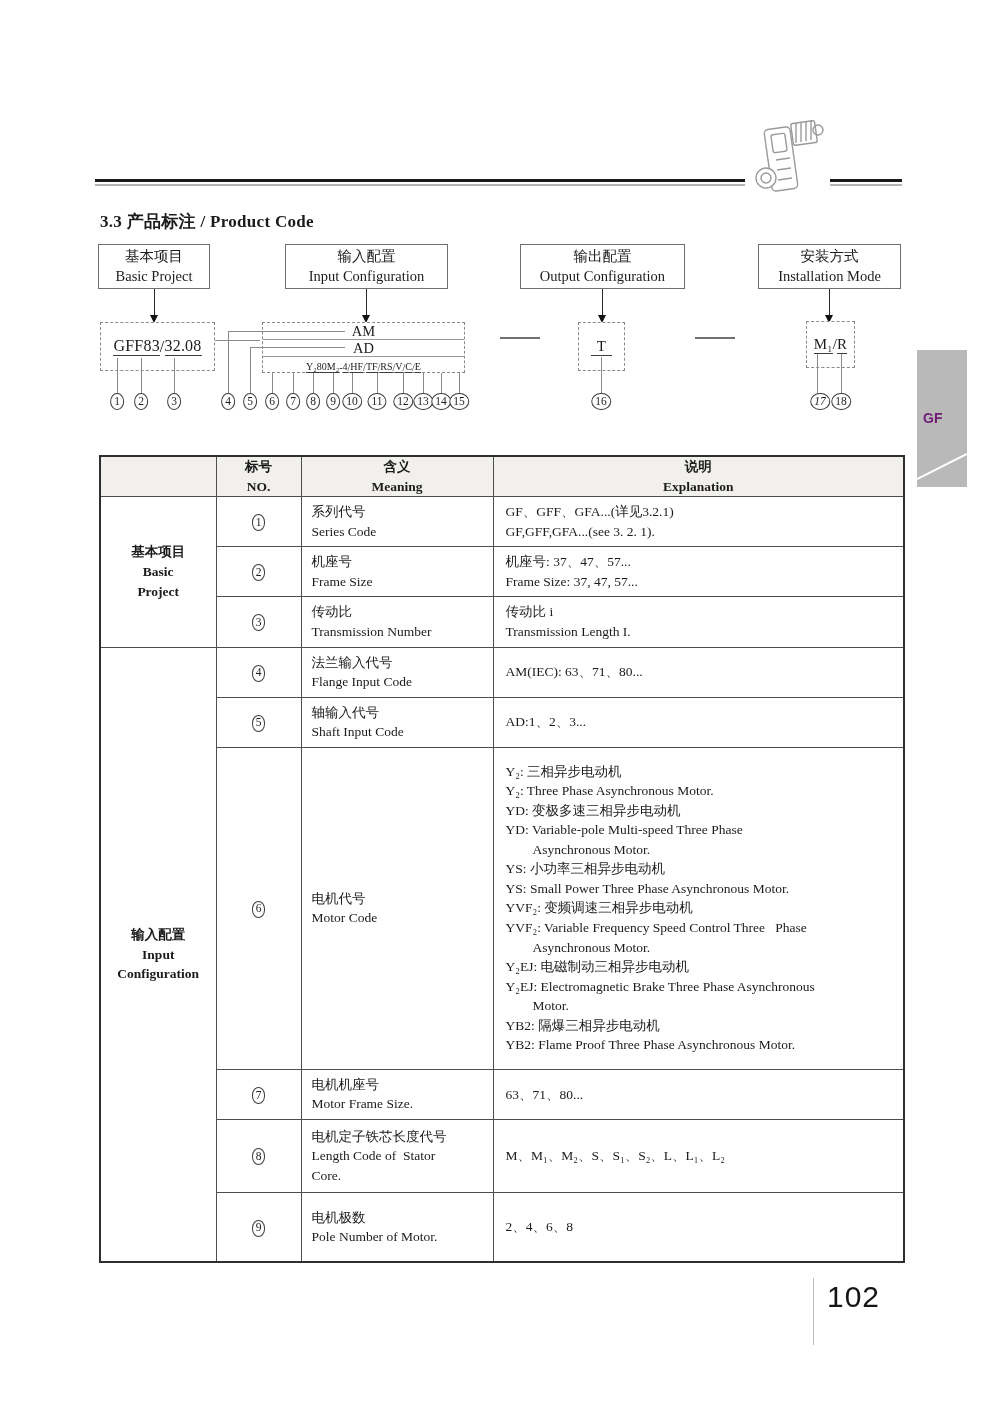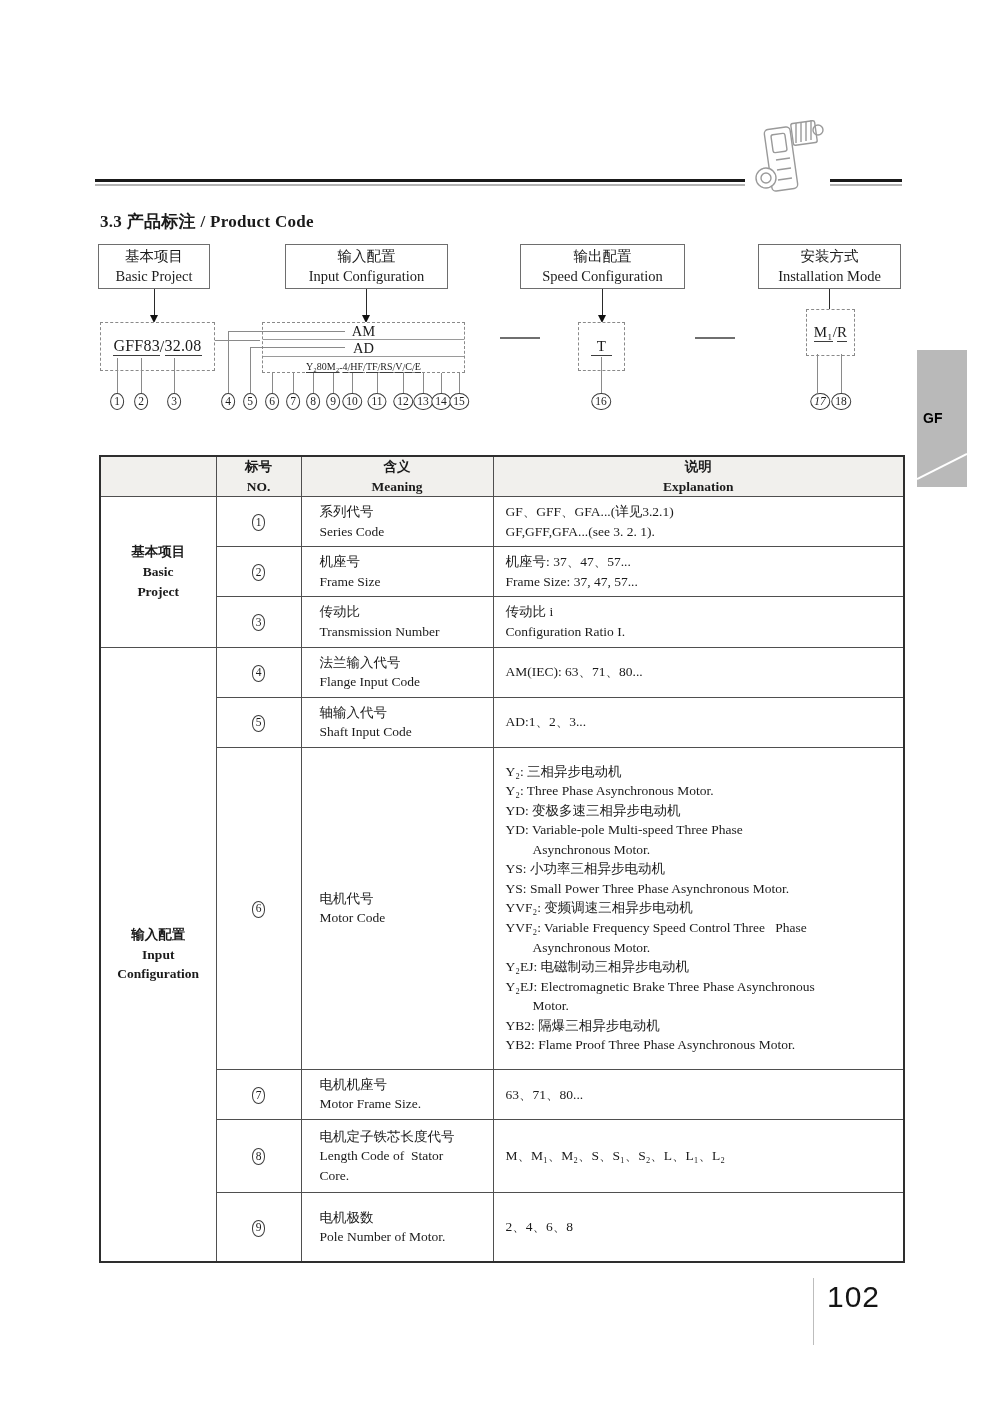--- a/index.html
+++ b/index.html
@@ -43,34 +43,34 @@
 
   
   .circ { display:inline-flex; align-items:center; justify-content:center;
           min-width:12px; height:17px; padding:0 3px; border:1px solid #3a3a3a;
           border-radius:50%; font-size:11.5px; line-height:1;
           font-family:"Liberation Serif","DejaVu Serif",serif; background:#fff; }
   .dcirc { transform:translateX(-50%); top:393px; }
 
   
   .gftab { background:#b9b9b9; }
-  .gftab span { position:absolute; left:6px; top:60px; color:#000000; font-weight:bold;
+  .gftab span { position:absolute; left:6px; top:60px; color:#701a75; font-weight:bold;
                 font-size:14px; font-family:"Liberation Sans","DejaVu Sans",sans-serif; }
 
   
   table.spec { border-collapse:collapse; table-layout:fixed; width:804px;
                border:2px solid #2e2e2e; }
   table.spec td { border:1px solid #4f4f4f; vertical-align:middle;
                   font-size:13.5px; line-height:1.45; }
   td.hdr { background:#f1f0ed; text-align:center; font-weight:bold;
            white-space:pre-wrap; font-size:14px; line-height:1.5; }
   td.group { text-align:center; font-weight:bold; white-space:pre-wrap;
              font-size:14.5px; line-height:1.5; }
   td.no { text-align:center; }
-  td.meaning { padding:5px 18px; white-space:pre-wrap; }
+  td.meaning { padding:5px 10px; white-space:pre-wrap; }
   td.expl { padding:5px 12px; white-space:pre-wrap; }
   td.expl-big { padding:7px 12px; white-space:pre-wrap; vertical-align:top;
                 line-height:1.42; }
 
   
   .pageno { font-family:"Liberation Sans","DejaVu Sans",sans-serif;
             font-size:30px; color:#141414; letter-spacing:1px; }
   .pageline { width:1px; background:#bdbdbd; }
 </style>
 </head>
@@ -104,21 +104,21 @@
 <div class="abs flowbox" style="left:98px;  top:244px; width:112px; height:45px;">
   <span>基本项目</span>
   <span class="en">Basic Project</span>
 </div>
 <div class="abs flowbox" style="left:285px; top:244px; width:163px; height:45px;">
   <span>输入配置</span>
   <span class="en">Input Configuration</span>
 </div>
 <div class="abs flowbox" style="left:520px; top:244px; width:165px; height:45px;">
   <span>输出配置</span>
-  <span class="en">Speed Configuration</span>
+  <span class="en">Output Configuration</span>
 </div>
 <div class="abs flowbox" style="left:758px; top:244px; width:143px; height:45px;">
   <span>安装方式</span>
   <span class="en">Installation Mode</span>
 </div>
 
 <div class="abs arrow-line" style="left:154px; top:289px; height:27px;"></div>
 <div class="abs arrow-head" style="left:150px; top:315px;"></div>
 <div class="abs arrow-line" style="left:366px; top:289px; height:27px;"></div>
 <div class="abs arrow-head" style="left:362px; top:315px;"></div>
@@ -163,21 +163,21 @@
       <span class="u">E</span>
   </div>
 </div>
 
 <div class="abs dashbox" style="left:578px; top:322px; width:47px; height:49px;">
   <div class="code-basic" style="font-size:15px;">
     <span class="u" style="padding:0 6px;">T</span>
   </div>
 </div>
 
-<div class="abs dashbox" style="left:806px; top:309px; width:49px; height:47px;">
+<div class="abs dashbox" style="left:806px; top:321px; width:49px; height:47px;">
   <div class="code-basic" style="font-size:15px;">
     <span class="u">M₁</span>
       <span>/</span>
       <span class="u">R</span>
   </div>
 </div>
 
 <div class="abs hline" style="left:215px; top:340px; width:45px;"></div>
 <div class="abs hline" style="left:500px; top:337px; width:40px; background:#6f6f6f; height:2px;"></div>
 <div class="abs hline" style="left:695px; top:337px; width:40px; background:#6f6f6f; height:2px;"></div>
@@ -261,21 +261,21 @@
     <td class="meaning">机座号
 Frame Size</td>
     <td class="expl">机座号: 37、47、57...
 Frame Size: 37, 47, 57...</td>
   </tr>
   <tr style="height:45px;">
     <td class="no"><span class="circ">3</span></td>
     <td class="meaning">传动比
 Transmission Number</td>
     <td class="expl">传动比 i
-Configuration Ratio I.</td>
+Transmission Length I.</td>
   </tr>
   <tr style="height:48px;">
     <td class="group" rowspan="6">输入配置
 Input
 Configuration</td>
     <td class="no"><span class="circ">4</span></td>
     <td class="meaning">法兰输入代号
 Flange Input Code</td>
     <td class="expl">AM(IEC): 63、71、80...</td>
   </tr>

